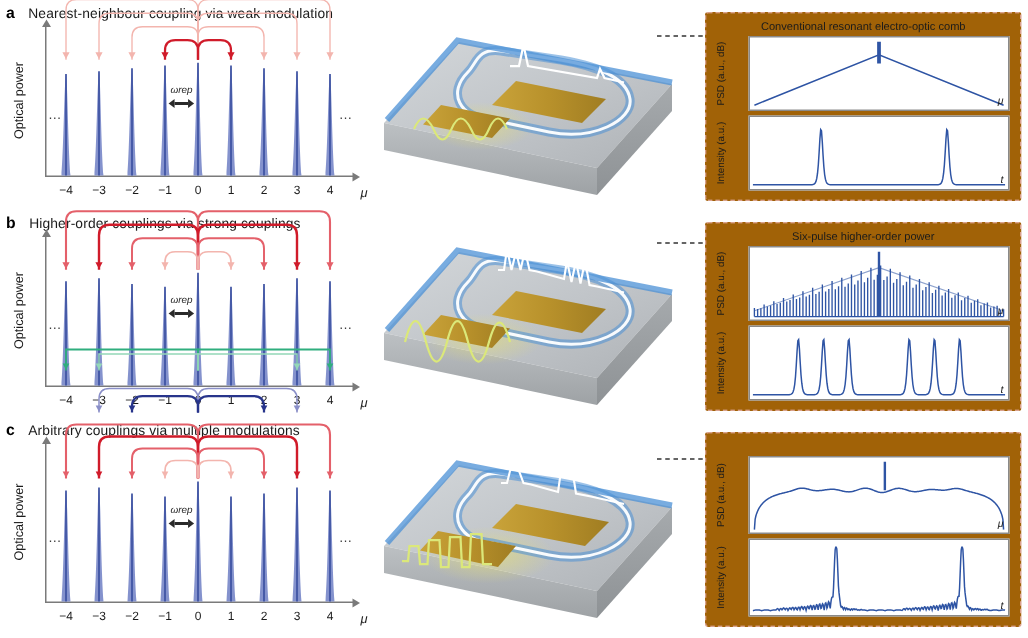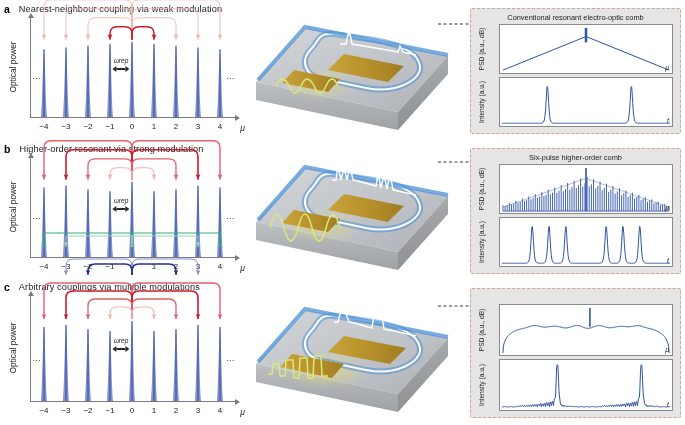--- a/index.html
+++ b/index.html
@@ -146,21 +146,21 @@
   
   .chip { position: absolute; left: 248px; width: 212px; }
   .chip-a { top: 8px;  height: 132px; }
   .chip-b { top: 8px;  height: 132px; }
   .chip-c { top: 10px; height: 134px; }
 
   
   .inset {
     position: absolute;
     left: 470px; width: 211px;
-    background: #e5e5e5;
+    background: #a16207;
     border: 1px dashed #d9a18c;
     border-radius: 2px;
   }
   .inset-a { top: 8px;  height: 126px; }
   .inset-b { top: 148px; height: 126px; }
   .inset-c { top: 288px; height: 130px; }
 
   .inset-title {
     position: absolute;
     left: 0; right: 0; top: 4px;
@@ -369,21 +369,21 @@
             <path d="M2,49 L2.00,49.00 L2.54,49.00 L3.08,49.00 L3.61,49.00 L4.15,49.00 L4.69,49.00 L5.22,49.00 L5.76,49.00 L6.30,49.00 L6.84,49.00 L7.38,49.00 L7.91,49.00 L8.45,49.00 L8.99,49.00 L9.52,49.00 L10.06,49.00 L10.60,49.00 L11.14,49.00 L11.68,49.00 L12.21,49.00 L12.75,49.00 L13.29,49.00 L13.83,49.00 L14.36,49.00 L14.90,49.00 L15.44,49.00 L15.97,49.00 L16.51,49.00 L17.05,49.00 L17.59,49.00 L18.13,49.00 L18.66,49.00 L19.20,49.00 L19.74,49.00 L20.27,49.00 L20.81,49.00 L21.35,49.00 L21.89,49.00 L22.43,49.00 L22.96,49.00 L23.50,49.00 L24.04,49.00 L24.57,49.00 L25.11,49.00 L25.65,49.00 L26.19,49.00 L26.72,49.00 L27.26,49.00 L27.80,49.00 L28.34,49.00 L28.88,49.00 L29.41,49.00 L29.95,49.00 L30.49,49.00 L31.03,49.00 L31.56,49.00 L32.10,49.00 L32.64,49.00 L33.17,49.00 L33.71,49.00 L34.25,49.00 L34.79,49.00 L35.33,49.00 L35.86,49.00 L36.40,49.00 L36.94,49.00 L37.48,49.00 L38.01,49.00 L38.55,49.00 L39.09,49.00 L39.63,49.00 L40.16,48.99 L40.70,48.99 L41.24,48.97 L41.77,48.95 L42.31,48.90 L42.85,48.81 L43.39,48.63 L43.92,48.30 L44.46,47.67 L45.00,46.50 L45.54,44.37 L46.07,40.61 L46.61,34.46 L47.15,25.66 L47.69,15.81 L48.23,9.19 L48.76,10.01 L49.30,17.69 L49.84,27.59 L50.38,35.91 L50.91,41.53 L51.45,44.90 L51.99,46.80 L52.52,47.83 L53.06,48.38 L53.60,48.68 L54.14,48.83 L54.68,48.91 L55.21,48.95 L55.75,48.98 L56.29,48.99 L56.82,48.99 L57.36,49.00 L57.90,49.00 L58.44,49.00 L58.98,49.00 L59.51,49.00 L60.05,49.00 L60.59,49.00 L61.13,49.00 L61.66,49.00 L62.20,49.00 L62.74,49.00 L63.27,49.00 L63.81,49.00 L64.35,49.00 L64.89,49.00 L65.43,49.00 L65.96,49.00 L66.50,49.00 L67.04,49.00 L67.58,49.00 L68.11,49.00 L68.65,49.00 L69.19,49.00 L69.72,49.00 L70.26,49.00 L70.80,49.00 L71.34,49.00 L71.88,49.00 L72.41,49.00 L72.95,49.00 L73.49,49.00 L74.03,49.00 L74.56,49.00 L75.10,49.00 L75.64,49.00 L76.17,49.00 L76.71,49.00 L77.25,49.00 L77.79,49.00 L78.33,49.00 L78.86,49.00 L79.40,49.00 L79.94,49.00 L80.47,49.00 L81.01,49.00 L81.55,49.00 L82.09,49.00 L82.63,49.00 L83.16,49.00 L83.70,49.00 L84.24,49.00 L84.78,49.00 L85.31,49.00 L85.85,49.00 L86.39,49.00 L86.92,49.00 L87.46,49.00 L88.00,49.00 L88.54,49.00 L89.08,49.00 L89.61,49.00 L90.15,49.00 L90.69,49.00 L91.23,49.00 L91.76,49.00 L92.30,49.00 L92.84,49.00 L93.38,49.00 L93.91,49.00 L94.45,49.00 L94.99,49.00 L95.52,49.00 L96.06,49.00 L96.60,49.00 L97.14,49.00 L97.67,49.00 L98.21,49.00 L98.75,49.00 L99.29,49.00 L99.83,49.00 L100.36,49.00 L100.90,49.00 L101.44,49.00 L101.98,49.00 L102.51,49.00 L103.05,49.00 L103.59,49.00 L104.13,49.00 L104.66,49.00 L105.20,49.00 L105.74,49.00 L106.27,49.00 L106.81,49.00 L107.35,49.00 L107.89,49.00 L108.42,49.00 L108.96,49.00 L109.50,49.00 L110.04,49.00 L110.58,49.00 L111.11,49.00 L111.65,49.00 L112.19,49.00 L112.73,49.00 L113.26,49.00 L113.80,49.00 L114.34,49.00 L114.88,49.00 L115.41,49.00 L115.95,49.00 L116.49,49.00 L117.02,49.00 L117.56,49.00 L118.10,49.00 L118.64,49.00 L119.17,49.00 L119.71,49.00 L120.25,49.00 L120.79,49.00 L121.33,49.00 L121.86,49.00 L122.40,49.00 L122.94,49.00 L123.48,49.00 L124.01,49.00 L124.55,49.00 L125.09,49.00 L125.63,49.00 L126.16,48.99 L126.70,48.99 L127.24,48.97 L127.77,48.95 L128.31,48.90 L128.85,48.81 L129.39,48.63 L129.93,48.30 L130.46,47.67 L131.00,46.50 L131.54,44.37 L132.07,40.61 L132.61,34.46 L133.15,25.66 L133.69,15.81 L134.22,9.19 L134.76,10.01 L135.30,17.69 L135.84,27.59 L136.38,35.91 L136.91,41.53 L137.45,44.90 L137.99,46.80 L138.53,47.83 L139.06,48.38 L139.60,48.68 L140.14,48.83 L140.68,48.91 L141.21,48.95 L141.75,48.98 L142.29,48.99 L142.82,48.99 L143.36,49.00 L143.90,49.00 L144.44,49.00 L144.97,49.00 L145.51,49.00 L146.05,49.00 L146.59,49.00 L147.13,49.00 L147.66,49.00 L148.20,49.00 L148.74,49.00 L149.28,49.00 L149.81,49.00 L150.35,49.00 L150.89,49.00 L151.43,49.00 L151.96,49.00 L152.50,49.00 L153.04,49.00 L153.57,49.00 L154.11,49.00 L154.65,49.00 L155.19,49.00 L155.72,49.00 L156.26,49.00 L156.80,49.00 L157.34,49.00 L157.88,49.00 L158.41,49.00 L158.95,49.00 L159.49,49.00 L160.03,49.00 L160.56,49.00 L161.10,49.00 L161.64,49.00 L162.18,49.00 L162.71,49.00 L163.25,49.00 L163.79,49.00 L164.32,49.00 L164.86,49.00 L165.40,49.00 L165.94,49.00 L166.47,49.00 L167.01,49.00 L167.55,49.00 L168.09,49.00 L168.63,49.00 L169.16,49.00 L169.70,49.00 L170.24,49.00 L170.78,49.00 L171.31,49.00 L171.85,49.00 L172.39,49.00 L172.93,49.00 L173.46,49.00 L174.00,49.00" fill="none" stroke="#2e54a4" stroke-width="1" vector-effect="non-scaling-stroke"></path>
           </svg>
         <span class="ip-xlabel">t</span>
       </div>
     </div>
   </div>
 
   <div class="row row-b">
     <div class="panel-head">
       <span class="panel-letter">b</span>
-      <span class="panel-title">Higher-order resonant via strong modulation</span>
+      <span class="panel-title">Higher-order couplings via strong couplings</span>
     </div>
 
     <div class="spectrum sp-b">
       <div class="ylabel-wrap">
         <span class="ylabel">Optical power</span>
       </div>
       <div class="plot-area">
         <div class="axis-v"></div>
         <div class="axis-h"></div>
         <span class="xlabel">μ</span>
@@ -501,21 +501,21 @@
       </svg>
     </div>
 
     <svg class="leader" style="left:438px; top:16px;" width="40" height="12">
       <line x1="0" y1="6" x2="32" y2="6" stroke="#333" stroke-width="1" stroke-dasharray="3,2.5"></line>
       <polygon points="32,2.5 39,6 32,9.5" fill="#333"></polygon>
     </svg>
   </div>
 
   <div class="inset inset-b">
-    <div class="inset-title">Six-pulse higher-order comb</div>
+    <div class="inset-title">Six-pulse higher-order power</div>
     <div class="ip-ylabel-wrap ipy-top">
       <span class="ip-ylabel">PSD (a.u., dB)</span>
     </div>
     <div class="inset-plot ip-top">
       <svg width="100%" height="100%" viewBox="0 0 176 50" preserveAspectRatio="none" id="ipsd-b">
           <line x1="3" y1="48" x2="3" y2="42" stroke="#2e54a4" stroke-width="0.9" vector-effect="non-scaling-stroke"></line>
           <line x1="5.207792207792208" y1="48" x2="5.207792207792208" y2="42.75351377727576" stroke="#2e54a4" stroke-width="0.9" vector-effect="non-scaling-stroke"></line>
           <line x1="7.415584415584416" y1="48" x2="7.415584415584416" y2="42.12572474292594" stroke="#2e54a4" stroke-width="0.9" vector-effect="non-scaling-stroke"></line>
           <line x1="9.623376623376624" y1="48" x2="9.623376623376624" y2="39.662470261917264" stroke="#2e54a4" stroke-width="0.9" vector-effect="non-scaling-stroke"></line>
           <line x1="11.831168831168831" y1="48" x2="11.831168831168831" y2="40.97437151348666" stroke="#2e54a4" stroke-width="0.9" vector-effect="non-scaling-stroke"></line>

